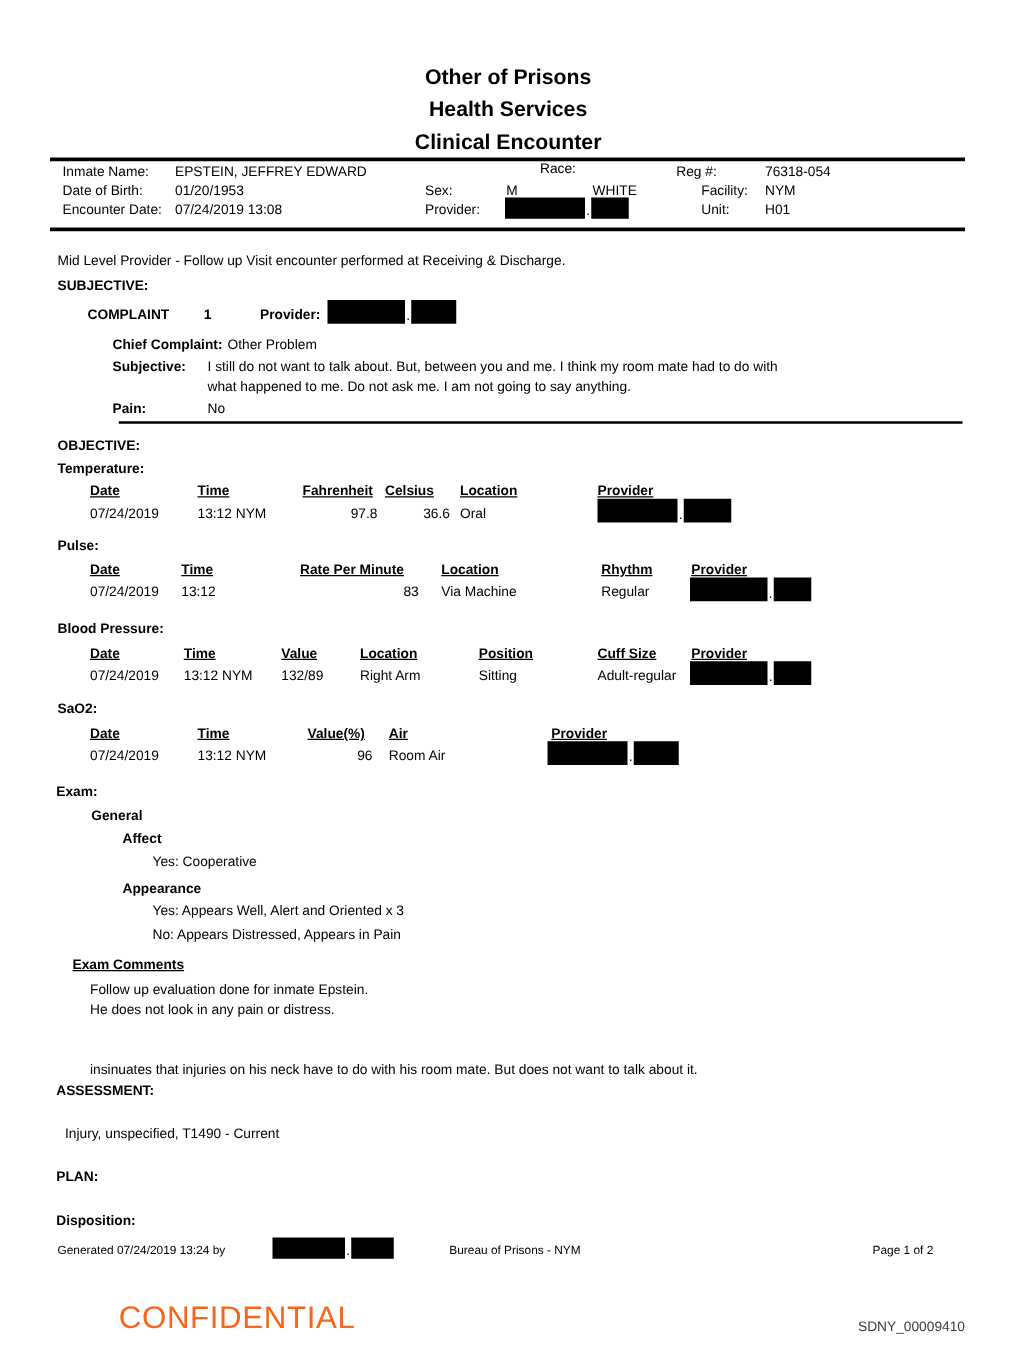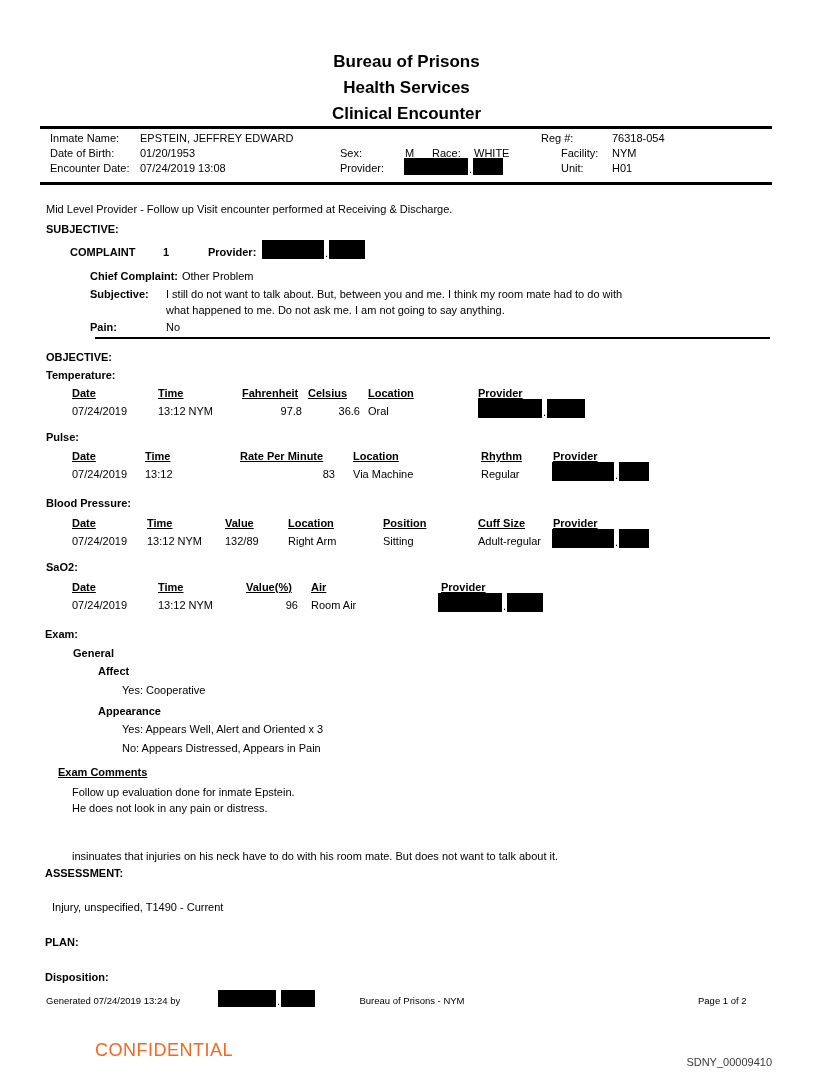--- a/index.html
+++ b/index.html
@@ -9,45 +9,45 @@
   .b{font-weight:bold;}
   .u{text-decoration:underline;}
   .num{text-align:right;}
   .title-line{position:absolute;left:0;width:813px;text-align:center;
               font-size:17px;font-weight:bold;white-space:nowrap;}
   .rule{position:absolute;background:#000;}
   .redact{position:absolute;display:flex;align-items:flex-end;}
   .redact .box{background:#000;display:inline-block;}
   .redact .dot{font-size:11px;line-height:11px;padding:0 1px;}
   .footer-text{position:absolute;font-size:9.5px;white-space:nowrap;}
-  .stamp{position:absolute;font-size:18px;letter-spacing:0.5px;white-space:nowrap;}
+  .stamp{position:absolute;font-size:25px;letter-spacing:0.5px;white-space:nowrap;}
   .bates{position:absolute;font-size:11px;color:#3a3a3a;white-space:nowrap;}
 </style>
 </head>
 <body>
 
 <div class="page">
 
-  <div class="title-line" style="top:52px;">Bureau of Prisons</div>
+  <div class="title-line" style="top:52px;">Other of Prisons</div>
   <div class="title-line" style="top:78px;">Health Services</div>
   <div class="title-line" style="top:104px;">Clinical Encounter</div>
 
   <div class="rule" style="left:40px;top:126px;width:732px;height:3px;"></div>
   <div class="rule" style="left:40px;top:182px;width:732px;height:3px;"></div>
 
   <div class="t" style="left:50px;top:132px;">Inmate Name:</div>
   <div class="t" style="left:140px;top:132px;">EPSTEIN, JEFFREY EDWARD</div>
   <div class="t" style="left:50px;top:147px;">Date of Birth:</div>
   <div class="t" style="left:140px;top:147px;">01/20/1953</div>
   <div class="t" style="left:50px;top:162px;">Encounter Date:</div>
   <div class="t" style="left:140px;top:162px;">07/24/2019 13:08</div>
 
   <div class="t" style="left:340px;top:147px;">Sex:</div>
   <div class="t" style="left:405px;top:147px;">M</div>
-  <div class="t" style="left:432px;top:147px;">Race:</div>
+  <div class="t" style="left:432px;top:129px;">Race:</div>
   <div class="t" style="left:474px;top:147px;">WHITE</div>
   <div class="t" style="left:340px;top:162px;">Provider:</div>
   <div class="redact" style="left:404px;top:158px;">
     <span class="box" style="width:64px;height:17px;"></span>
     <span class="dot">.</span>
     <span class="box" style="width:30px;height:17px;"></span>
   </div>
 
   <div class="t" style="left:541px;top:132px;">Reg #:</div>
   <div class="t" style="left:612px;top:132px;">76318-054</div>

